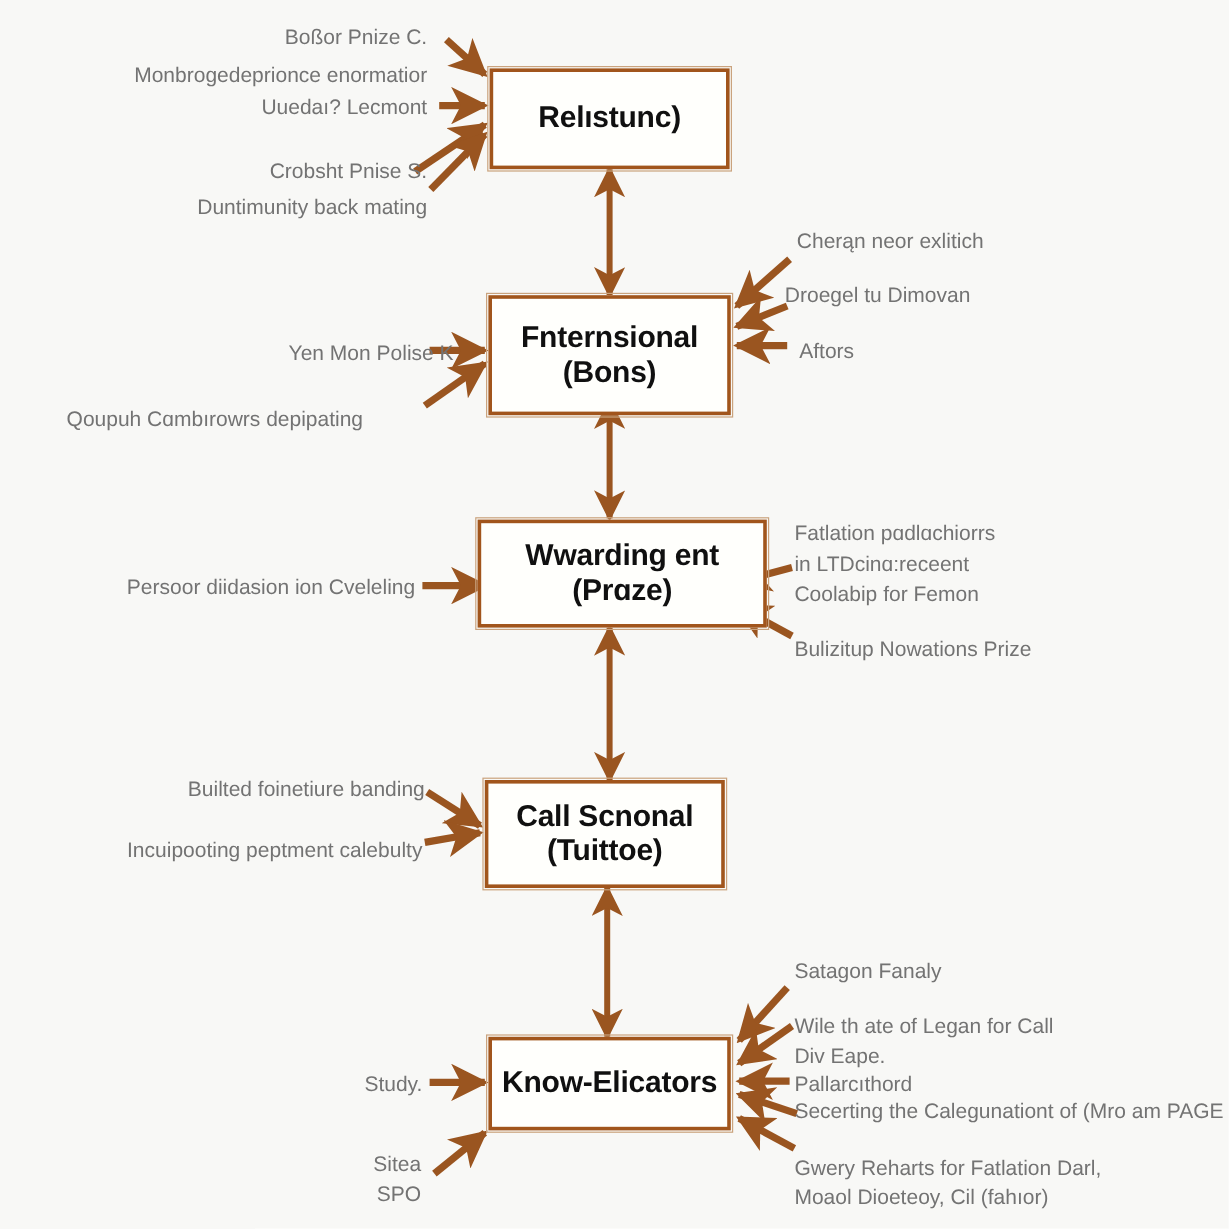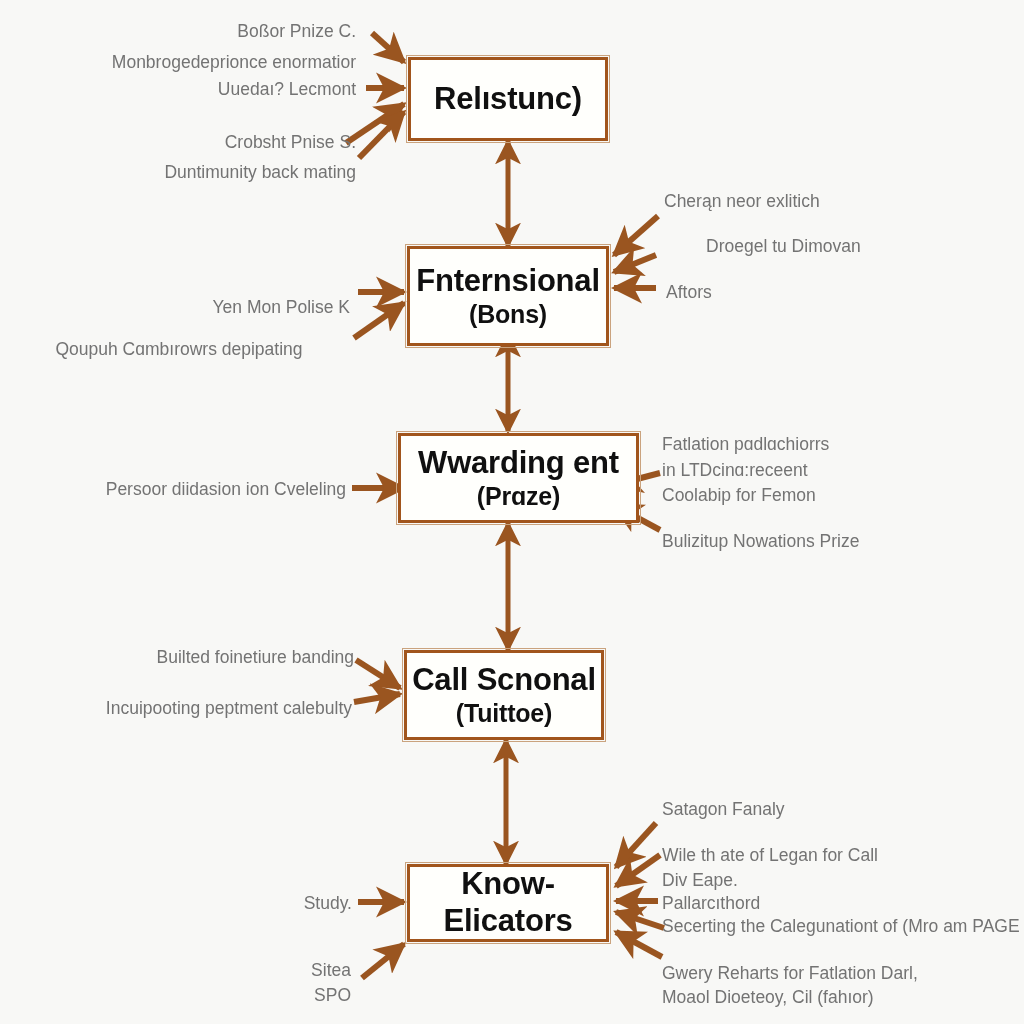--- a/index.html
+++ b/index.html
@@ -33,21 +33,21 @@
     display: flex;
     flex-direction: column;
     align-items: center;
     justify-content: center;
     color: #101010;
     font-weight: bold;
     letter-spacing: -0.2px;
     line-height: 1.18;
     text-align: center;
   }
-  .node .l1 { font-size: 31px; }
+  .node .l1 { font-size: 25px; }
   .node .l2 { font-size: 25px; }
   .lbl {
     position: absolute;
     color: #737373;
     font-size: 17.5px;
     line-height: 1.35;
     white-space: nowrap;
     font-weight: 400;
   }
   .lbl.r { text-align: left; }
@@ -144,24 +144,24 @@
     <span class="l1">Know-Elicators</span>
   </div>
 
   <div class="lbl l" style="left:0px; top:20px; width:356px;">Boßor Pnize C.</div>
   <div class="lbl l" style="left:0px; top:51px; width:356px;">Monbrogedeprionce enormatior</div>
   <div class="lbl l" style="left:0px; top:78px; width:356px;">Uuedaı? Lecmont</div>
   <div class="lbl l" style="left:0px; top:131px; width:356px;">Crobsht Pnise S.</div>
   <div class="lbl l" style="left:0px; top:161px; width:356px;">Duntimunity back mating</div>
 
   <div class="lbl r" style="left:664px; top:190px;">Cherąn neor exlitich</div>
-  <div class="lbl r" style="left:706px; top:235px;text-align:center;">Droegel tu Dimovan</div>
+  <div class="lbl r" style="left:654px; top:235px;text-align:center;">Droegel tu Dimovan</div>
   <div class="lbl r" style="left:666px; top:281px;">Aftors</div>
 
-  <div class="lbl l" style="left:0px; top:296px; width:350px;">Yen Mon Polise K</div>
+  <div class="lbl l" style="left:0px; top:283px; width:350px;padding-left:28px;">Yen Mon Polise K</div>
   <div class="lbl l" style="left:0px; top:338px; width:358px;text-align:center;">Qoupuh Cɑmbırowrs depipating</div>
 
   <div class="lbl r" style="left:662px; top:433px;">Fatlation pɑdlɑchiorrs</div>
   <div class="lbl r" style="left:662px; top:459px;">in LTDcinɑ:receent</div>
   <div class="lbl r" style="left:662px; top:484px;">Coolabip for Femon</div>
   <div class="lbl r" style="left:662px; top:530px;">Bulizitup Nowations Prize</div>
 
   <div class="lbl l" style="left:0px; top:478px; width:346px;">Persoor diidasion ion Cveleling</div>
 
   <div class="lbl l" style="left:0px; top:646px; width:354px;">Builted foinetiure banding</div>

